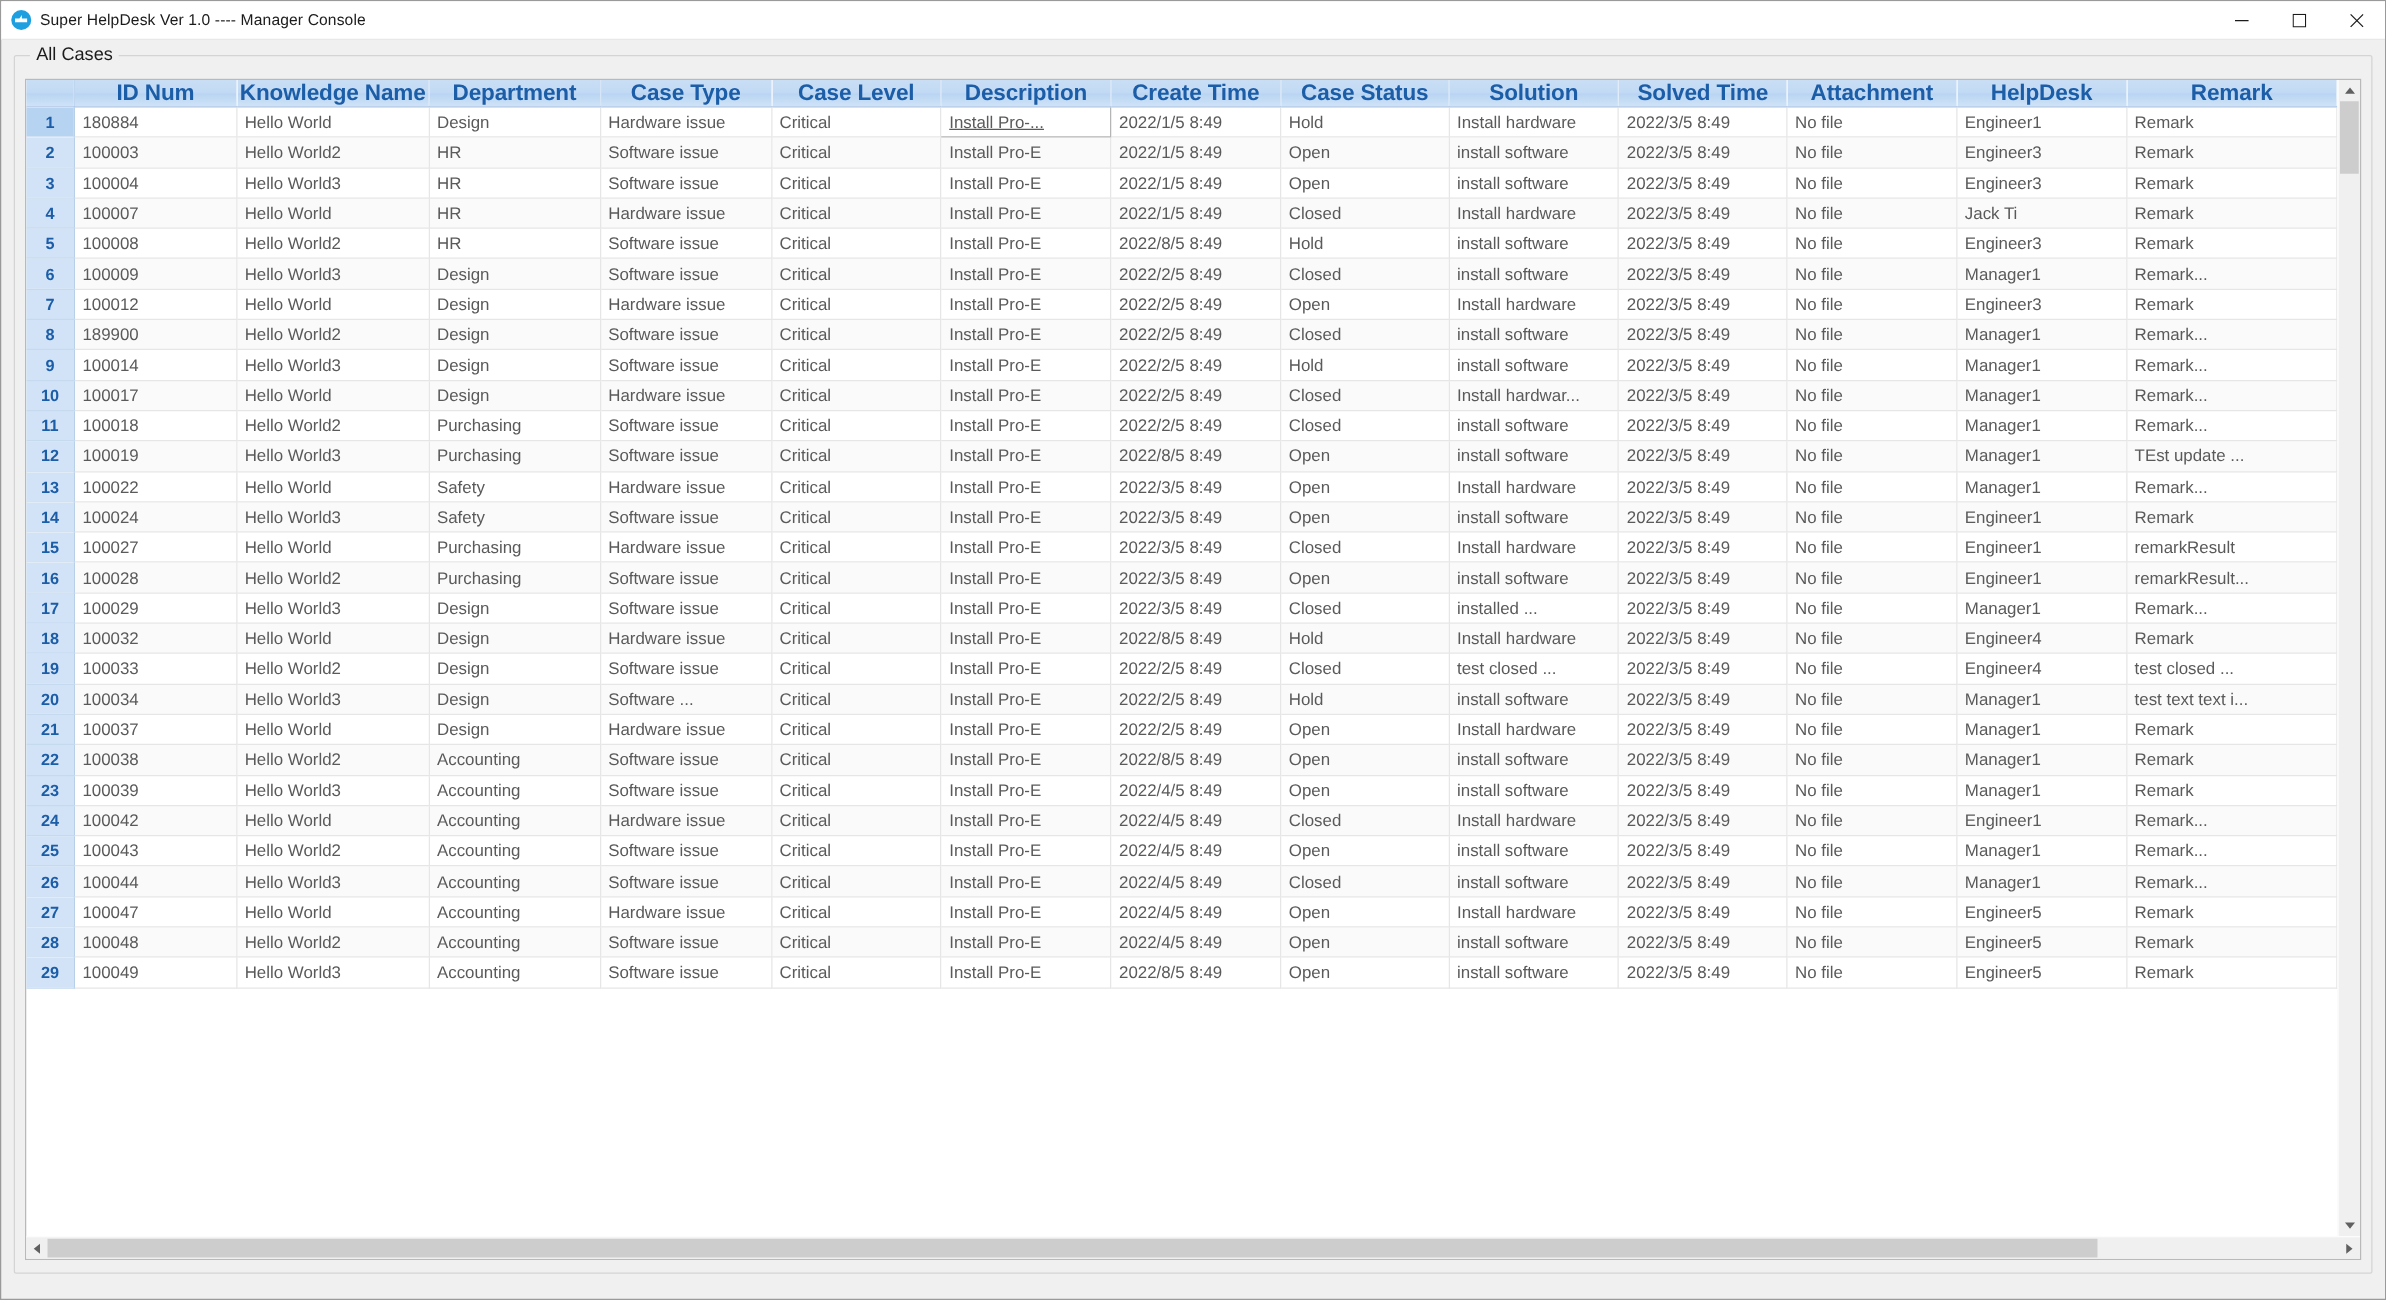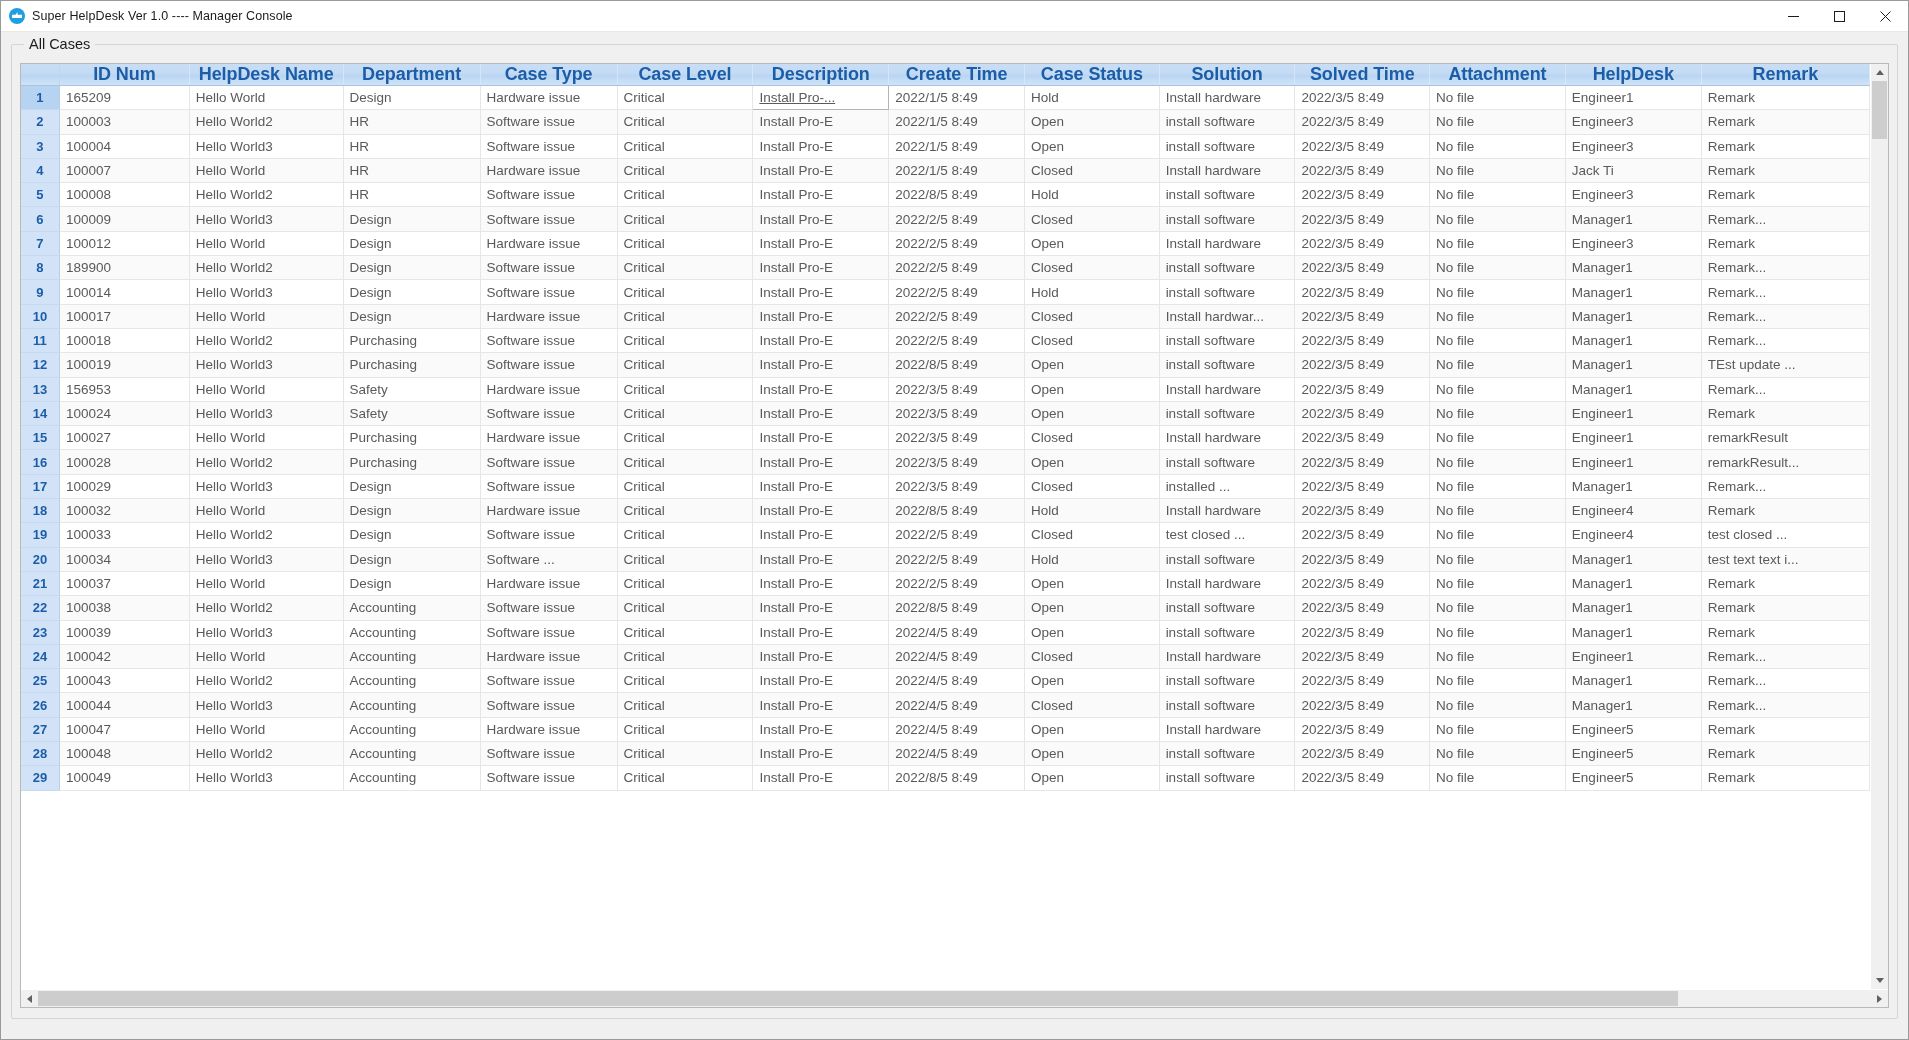--- a/index.html
+++ b/index.html
@@ -352,38 +352,38 @@
                   <col class="c-sol">
                   <col class="c-solved">
                   <col class="c-att">
                 <col class="c-help">
                   <col class="c-remark">
               </colgroup>
               <thead>
                 <tr>
                   <th class="rowhdr"></th>
                   <th>ID Num</th>
-                  <th>HelpDesk Name</th>
+                  <th>Knowledge Name</th>
                   <th>Department</th>
                   <th>Case Type</th>
                   <th>Case Level</th>
                   <th>Description</th>
                   <th>Create Time</th>
                   <th>Case Status</th>
                   <th>Solution</th>
                   <th>Solved Time</th>
                   <th>Attachment</th>
                   <th>HelpDesk</th>
                   <th>Remark</th>
                 </tr>
               </thead>
               <tbody id="grid-body">
                   <tr class="sel">
                     <td class="rowhdr">1</td>
-                    <td>165209</td>
+                    <td>180884</td>
                     <td>Hello World</td>
                     <td>Design</td>
                     <td>Hardware issue</td>
                     <td>Critical</td>
                     <td class="current">Install Pro-...</td>
                     <td>2022/1/5 8:49</td>
                     <td>Hold</td>
                     <td>Install hardware</td>
                     <td>2022/3/5 8:49</td>
                     <td>No file</td>
@@ -561,21 +561,21 @@
                     <td class="alt">2022/8/5 8:49</td>
                     <td class="alt">Open</td>
                     <td class="alt">install software</td>
                     <td class="alt">2022/3/5 8:49</td>
                     <td class="alt">No file</td>
                     <td class="alt">Manager1</td>
                     <td class="alt">TEst update ...</td>
                   </tr>
                   <tr>
                     <td class="rowhdr">13</td>
-                    <td>156953</td>
+                    <td>100022</td>
                     <td>Hello World</td>
                     <td>Safety</td>
                     <td>Hardware issue</td>
                     <td>Critical</td>
                     <td>Install Pro-E</td>
                     <td>2022/3/5 8:49</td>
                     <td>Open</td>
                     <td>Install hardware</td>
                     <td>2022/3/5 8:49</td>
                     <td>No file</td>

